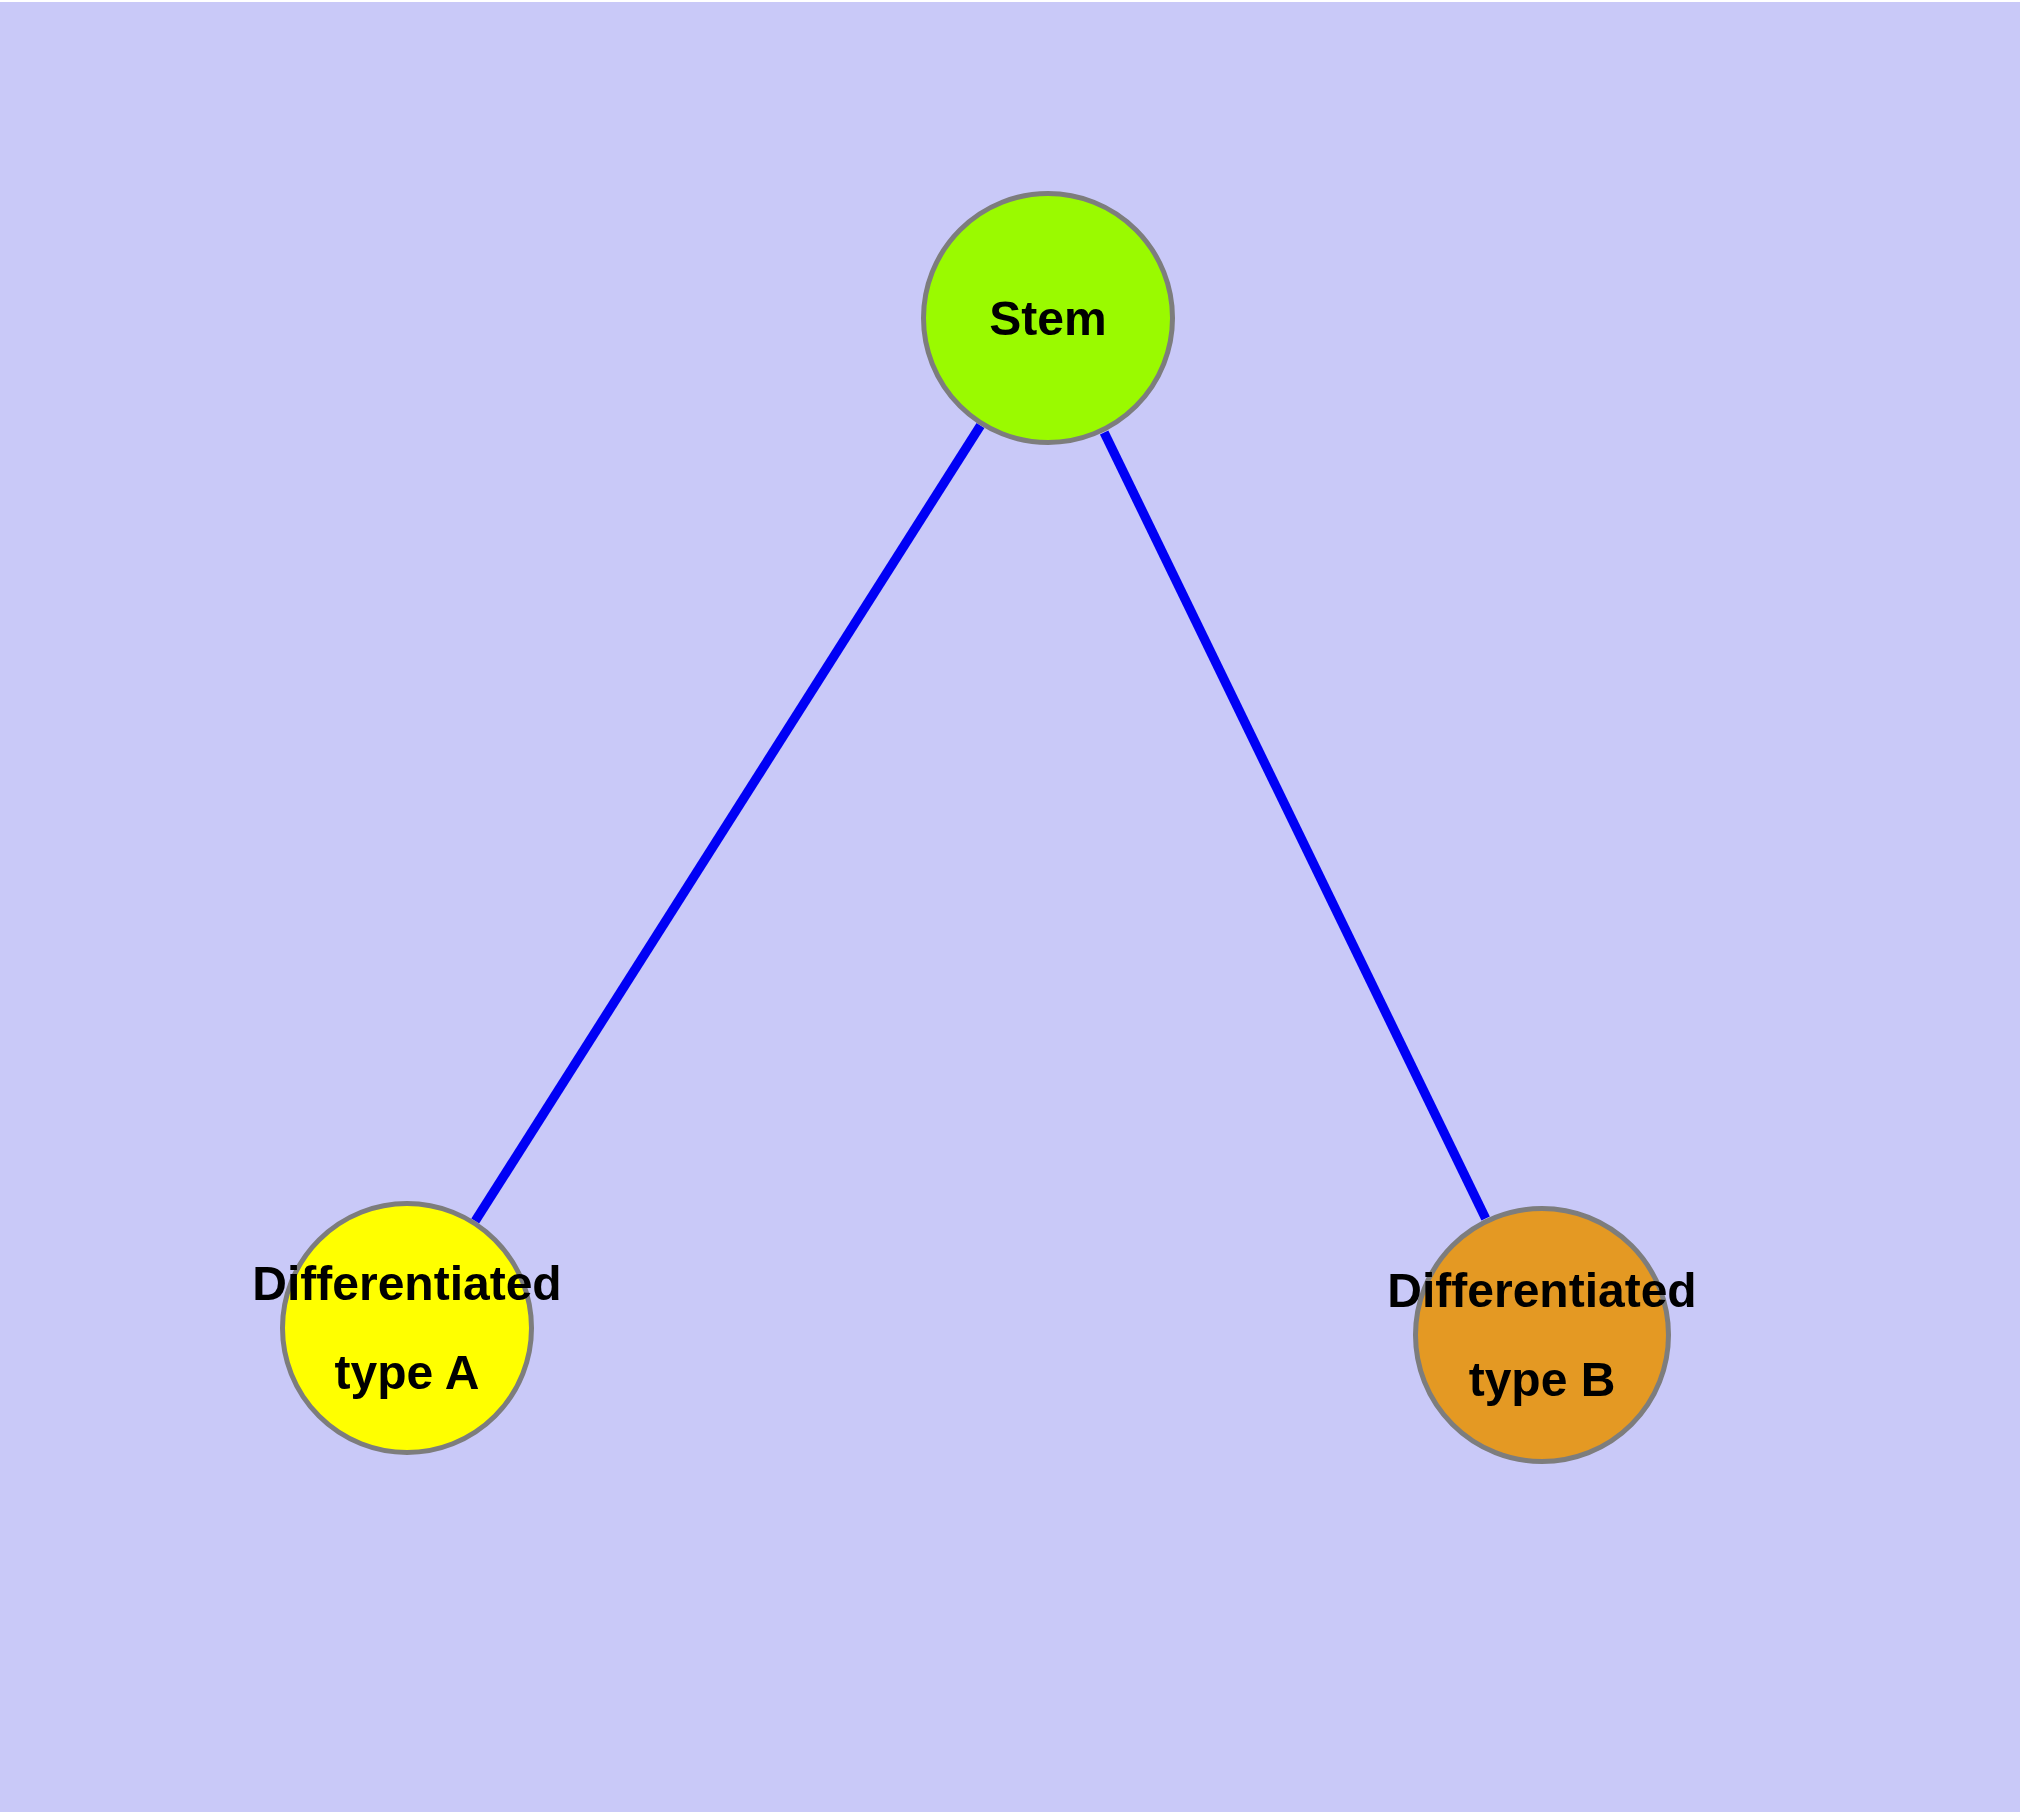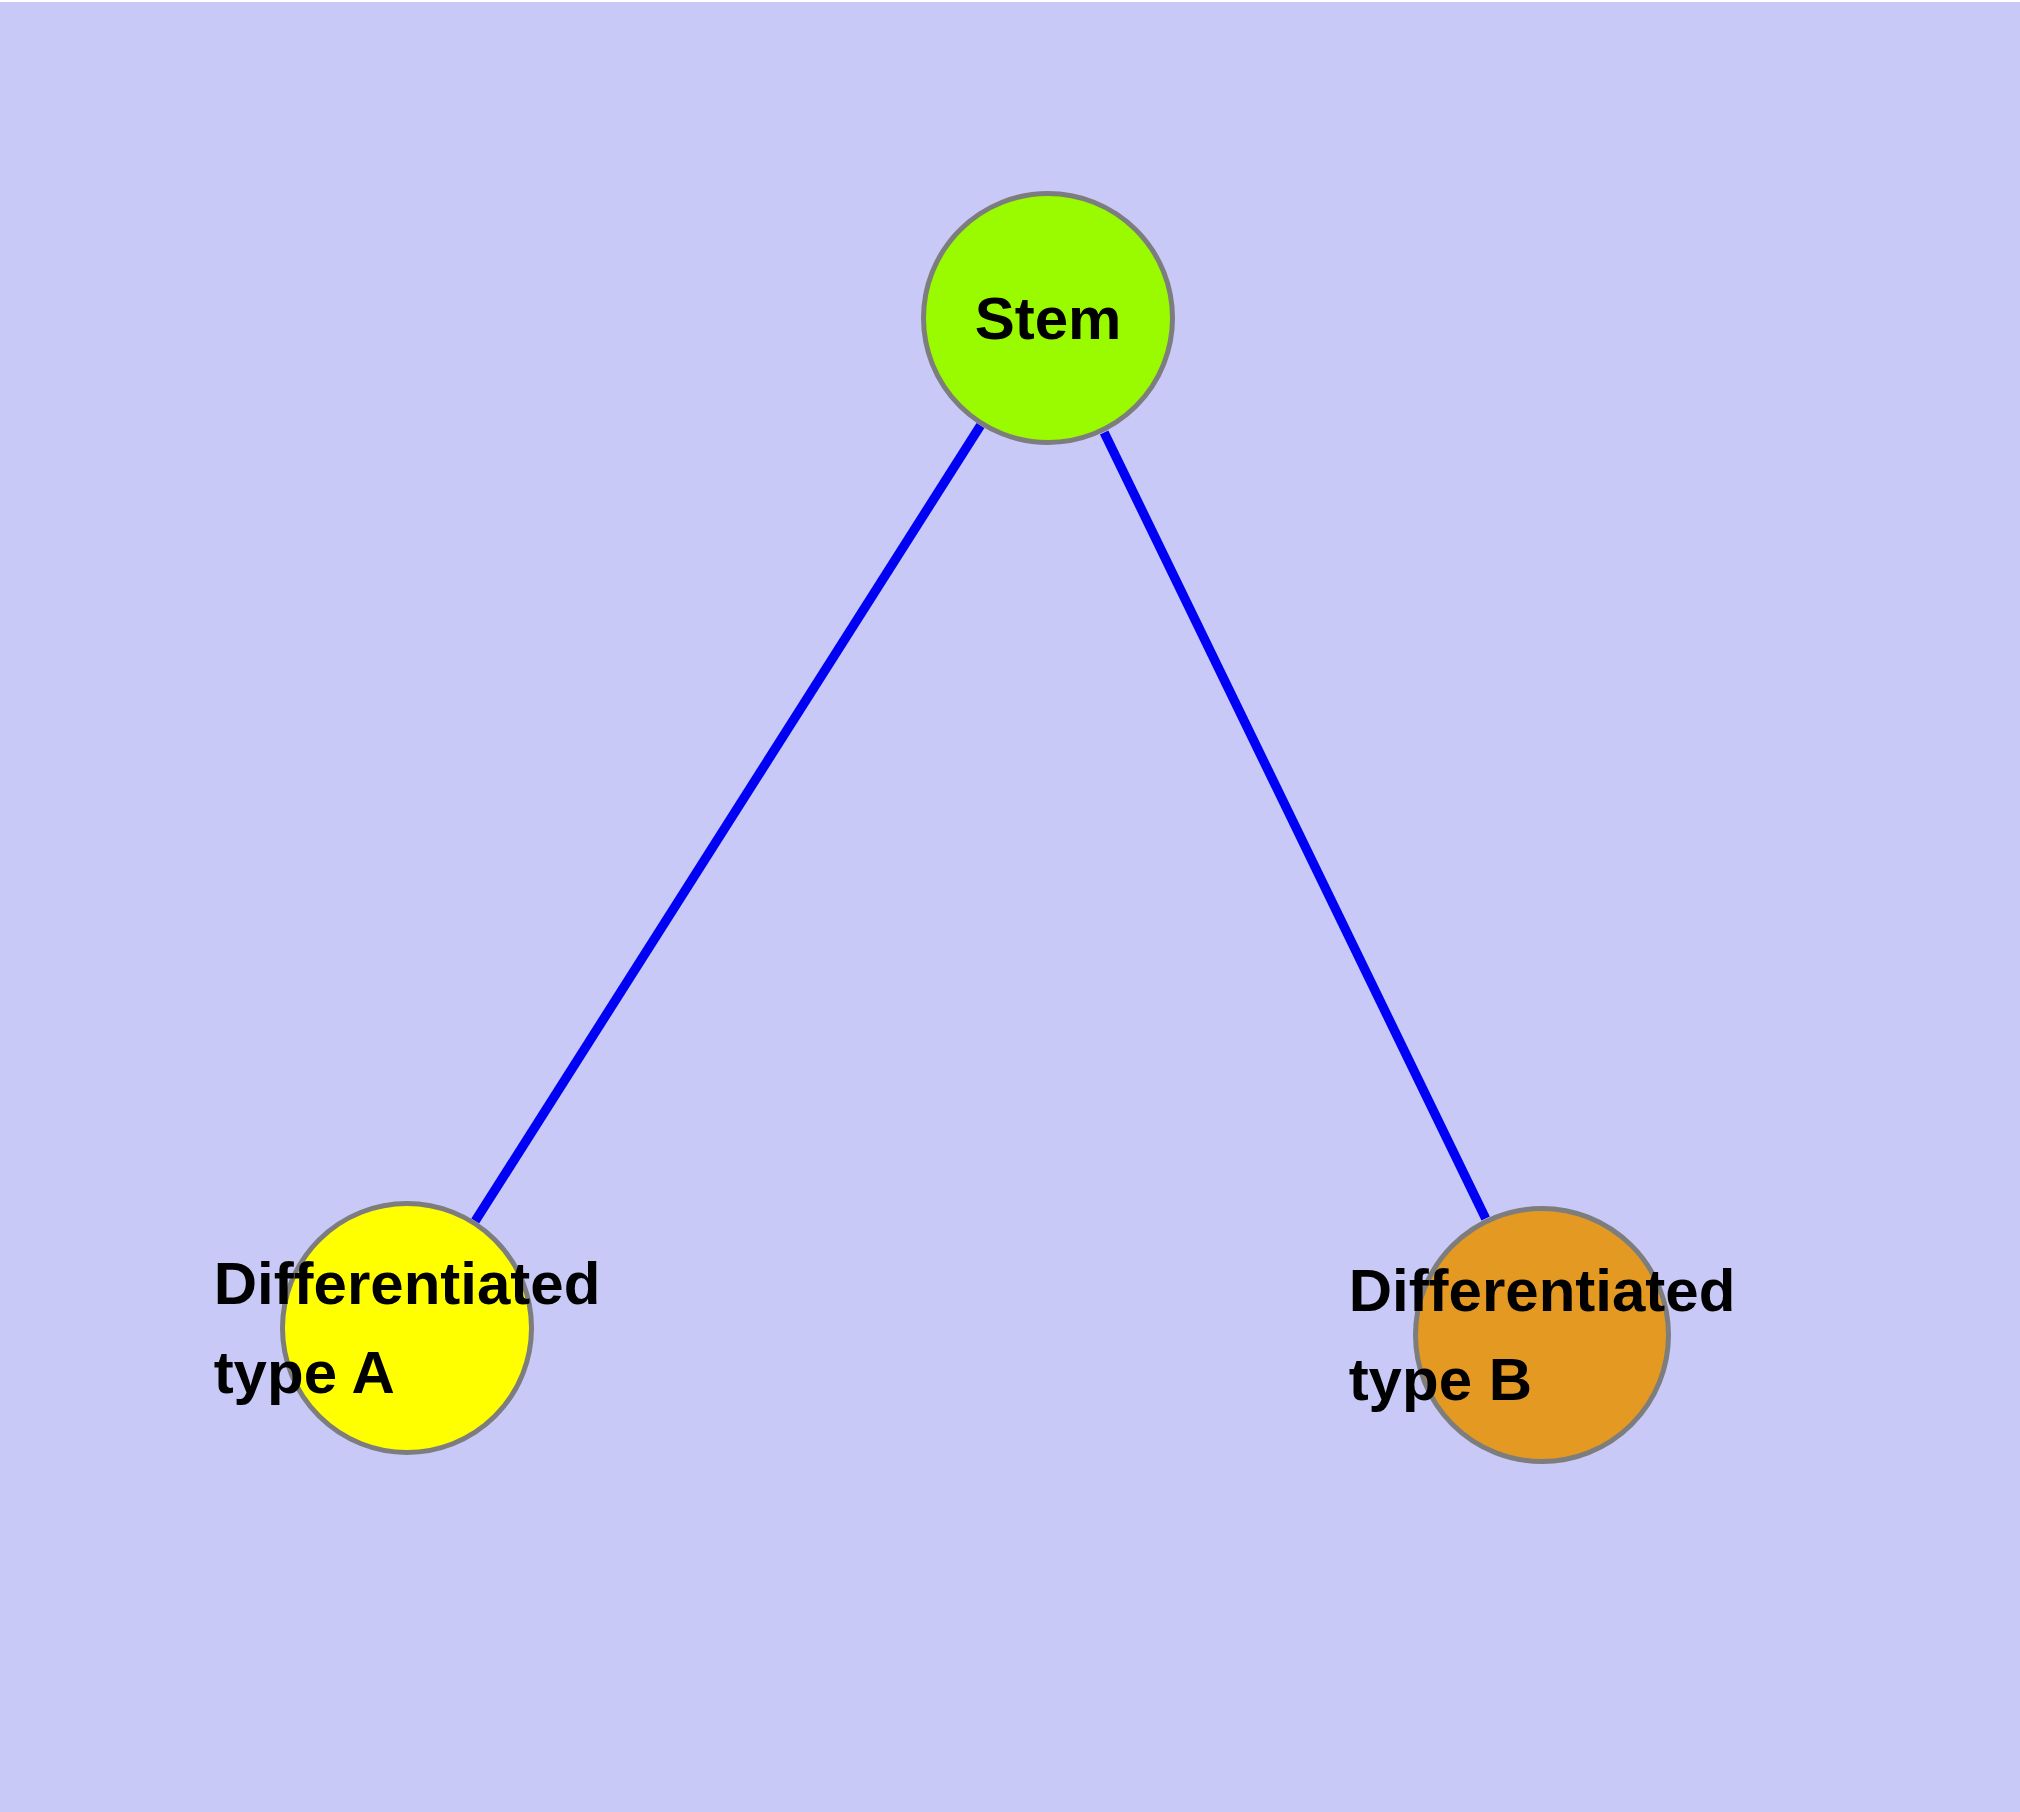--- a/index.html
+++ b/index.html
@@ -29,23 +29,23 @@
     border-radius: 50%;
     border: 5.1px solid #7d7d7d;
     box-sizing: border-box;
   }
   .node-label {
     position: absolute;
     left: 50%;
     top: 50%;
     transform: translate(-50%, -50%);
     white-space: pre-line;
-    text-align: left;
+    text-align: center;
     font-weight: bold;
-    font-size: 60px;
+    font-size: 48px;
     line-height: 89px;
     letter-spacing: 0px;
   }
 </style>
 </head>
 <body>
 
 <div class="canvas" style="background: rgb(201, 201, 248);">
 
   <svg class="edges-layer" viewBox="0 0 2384 2138" xmlns="http://www.w3.org/2000/svg">

